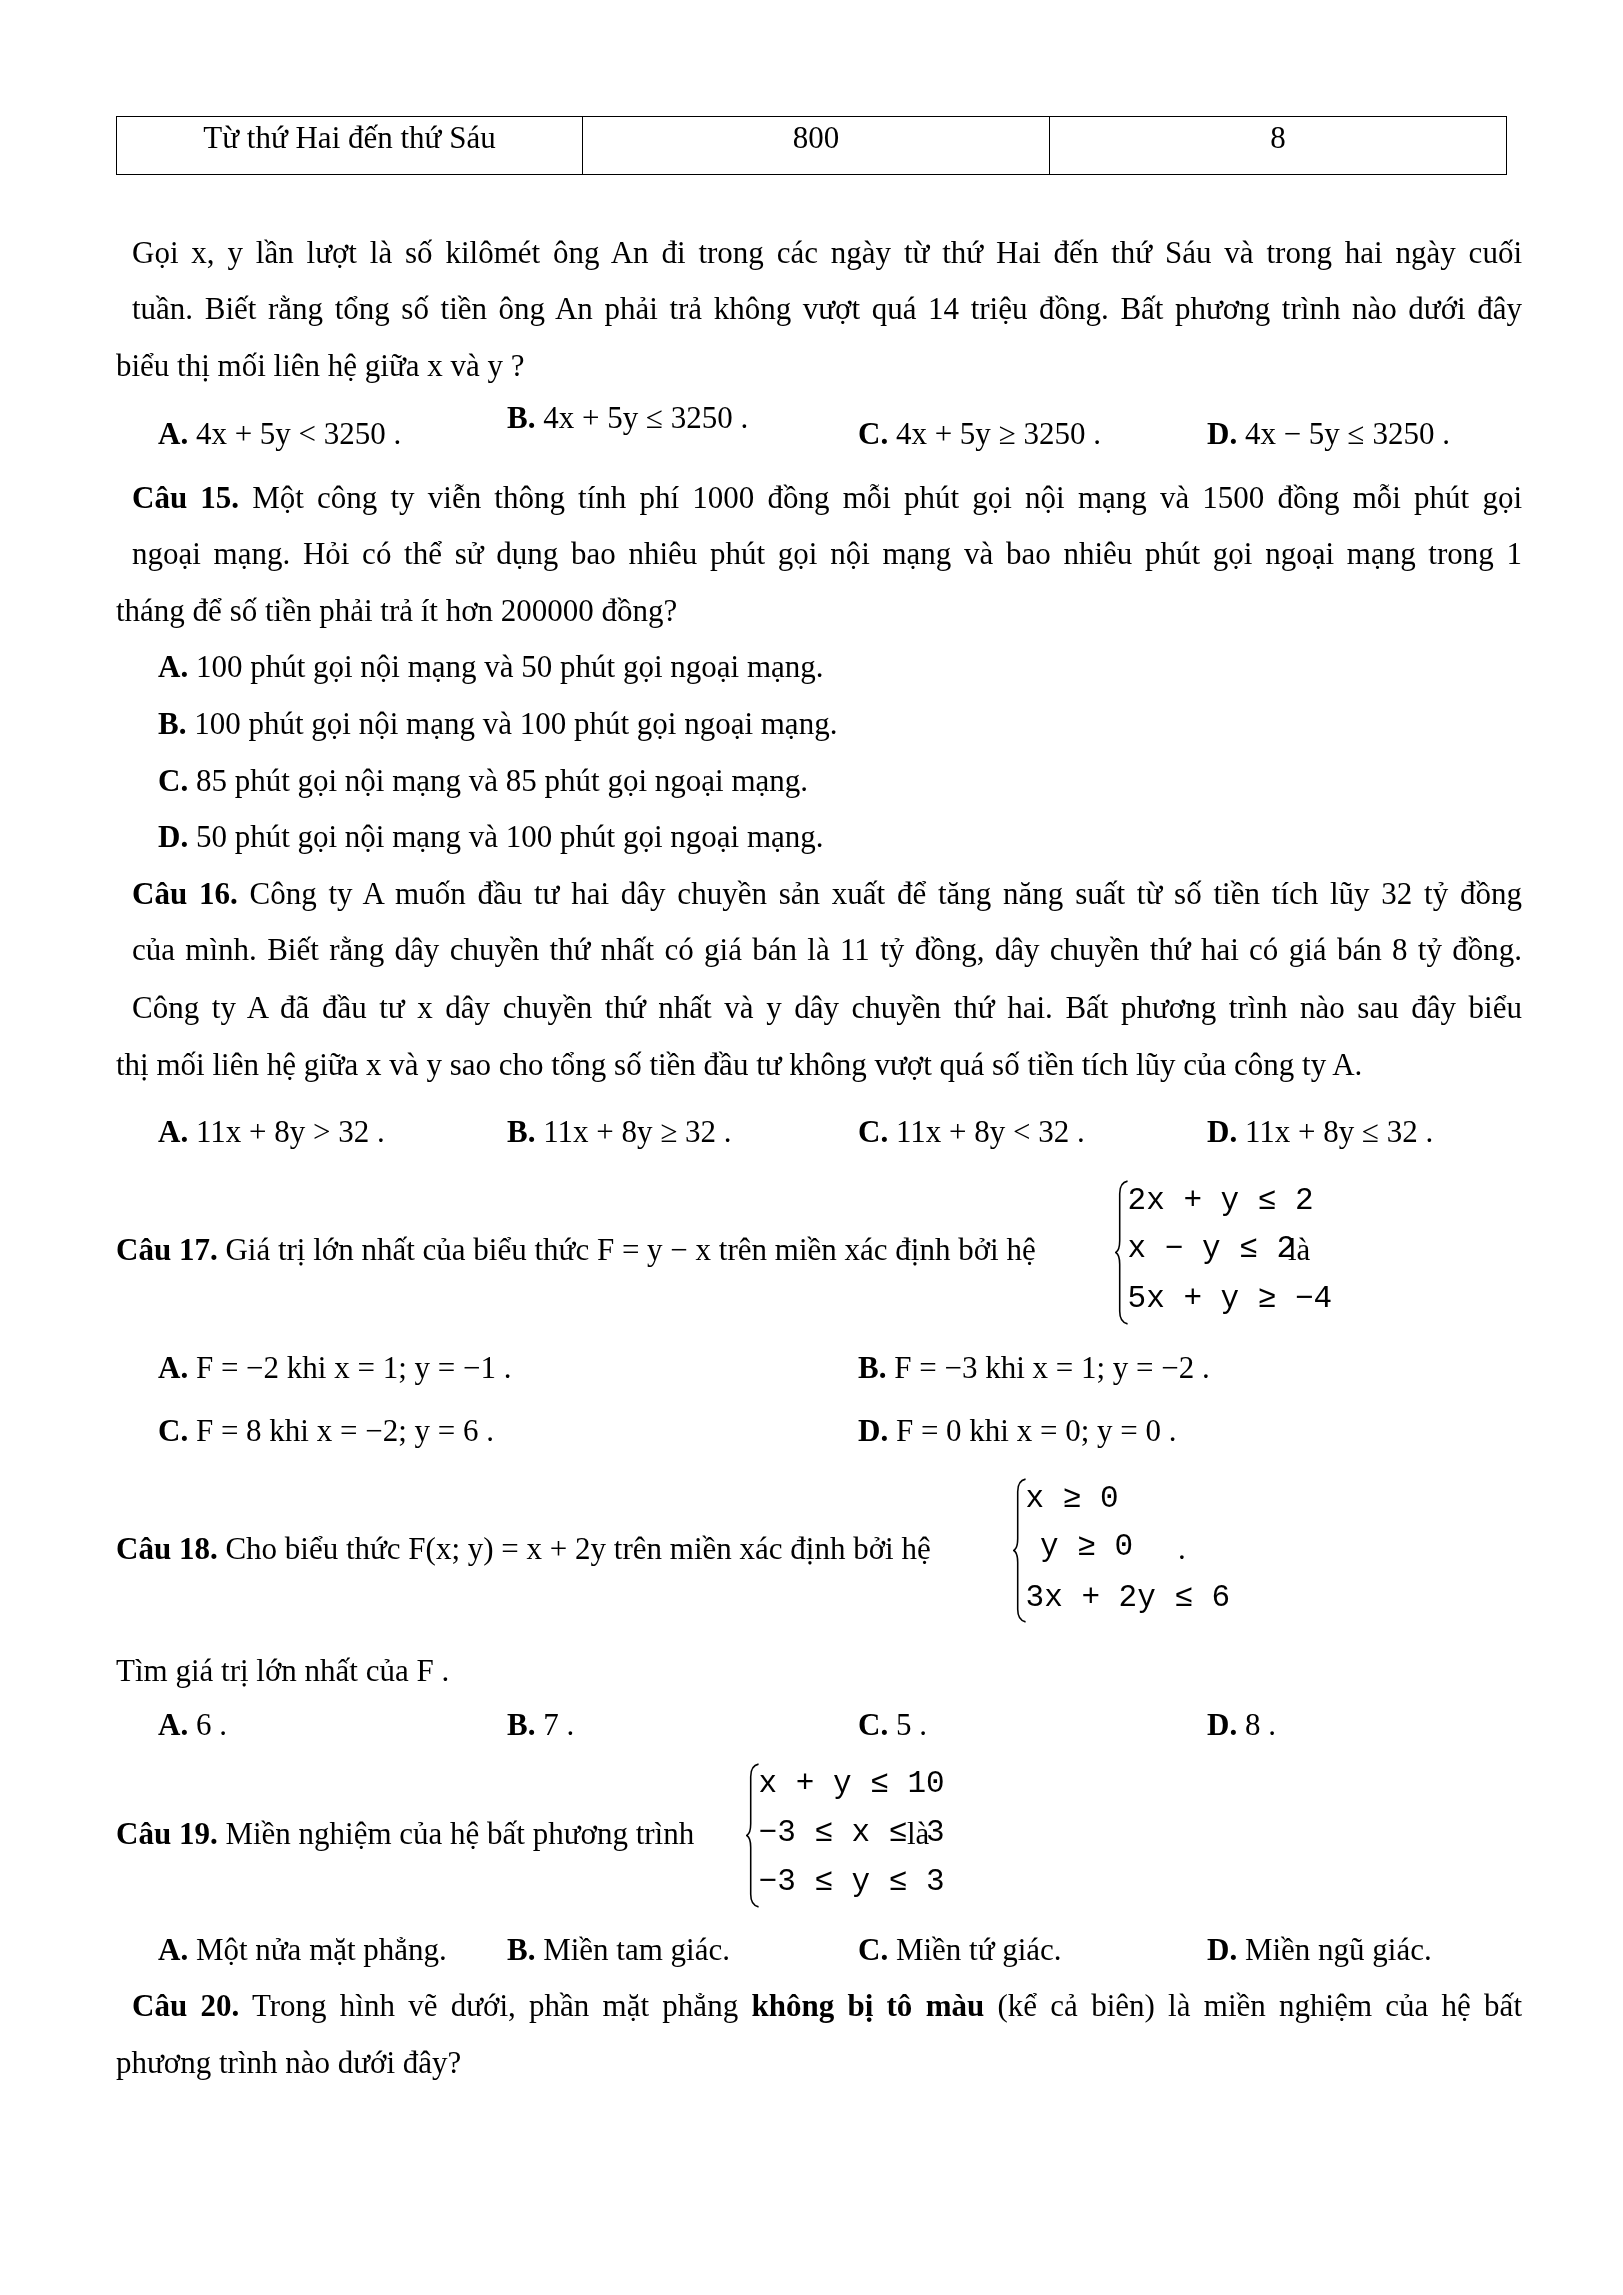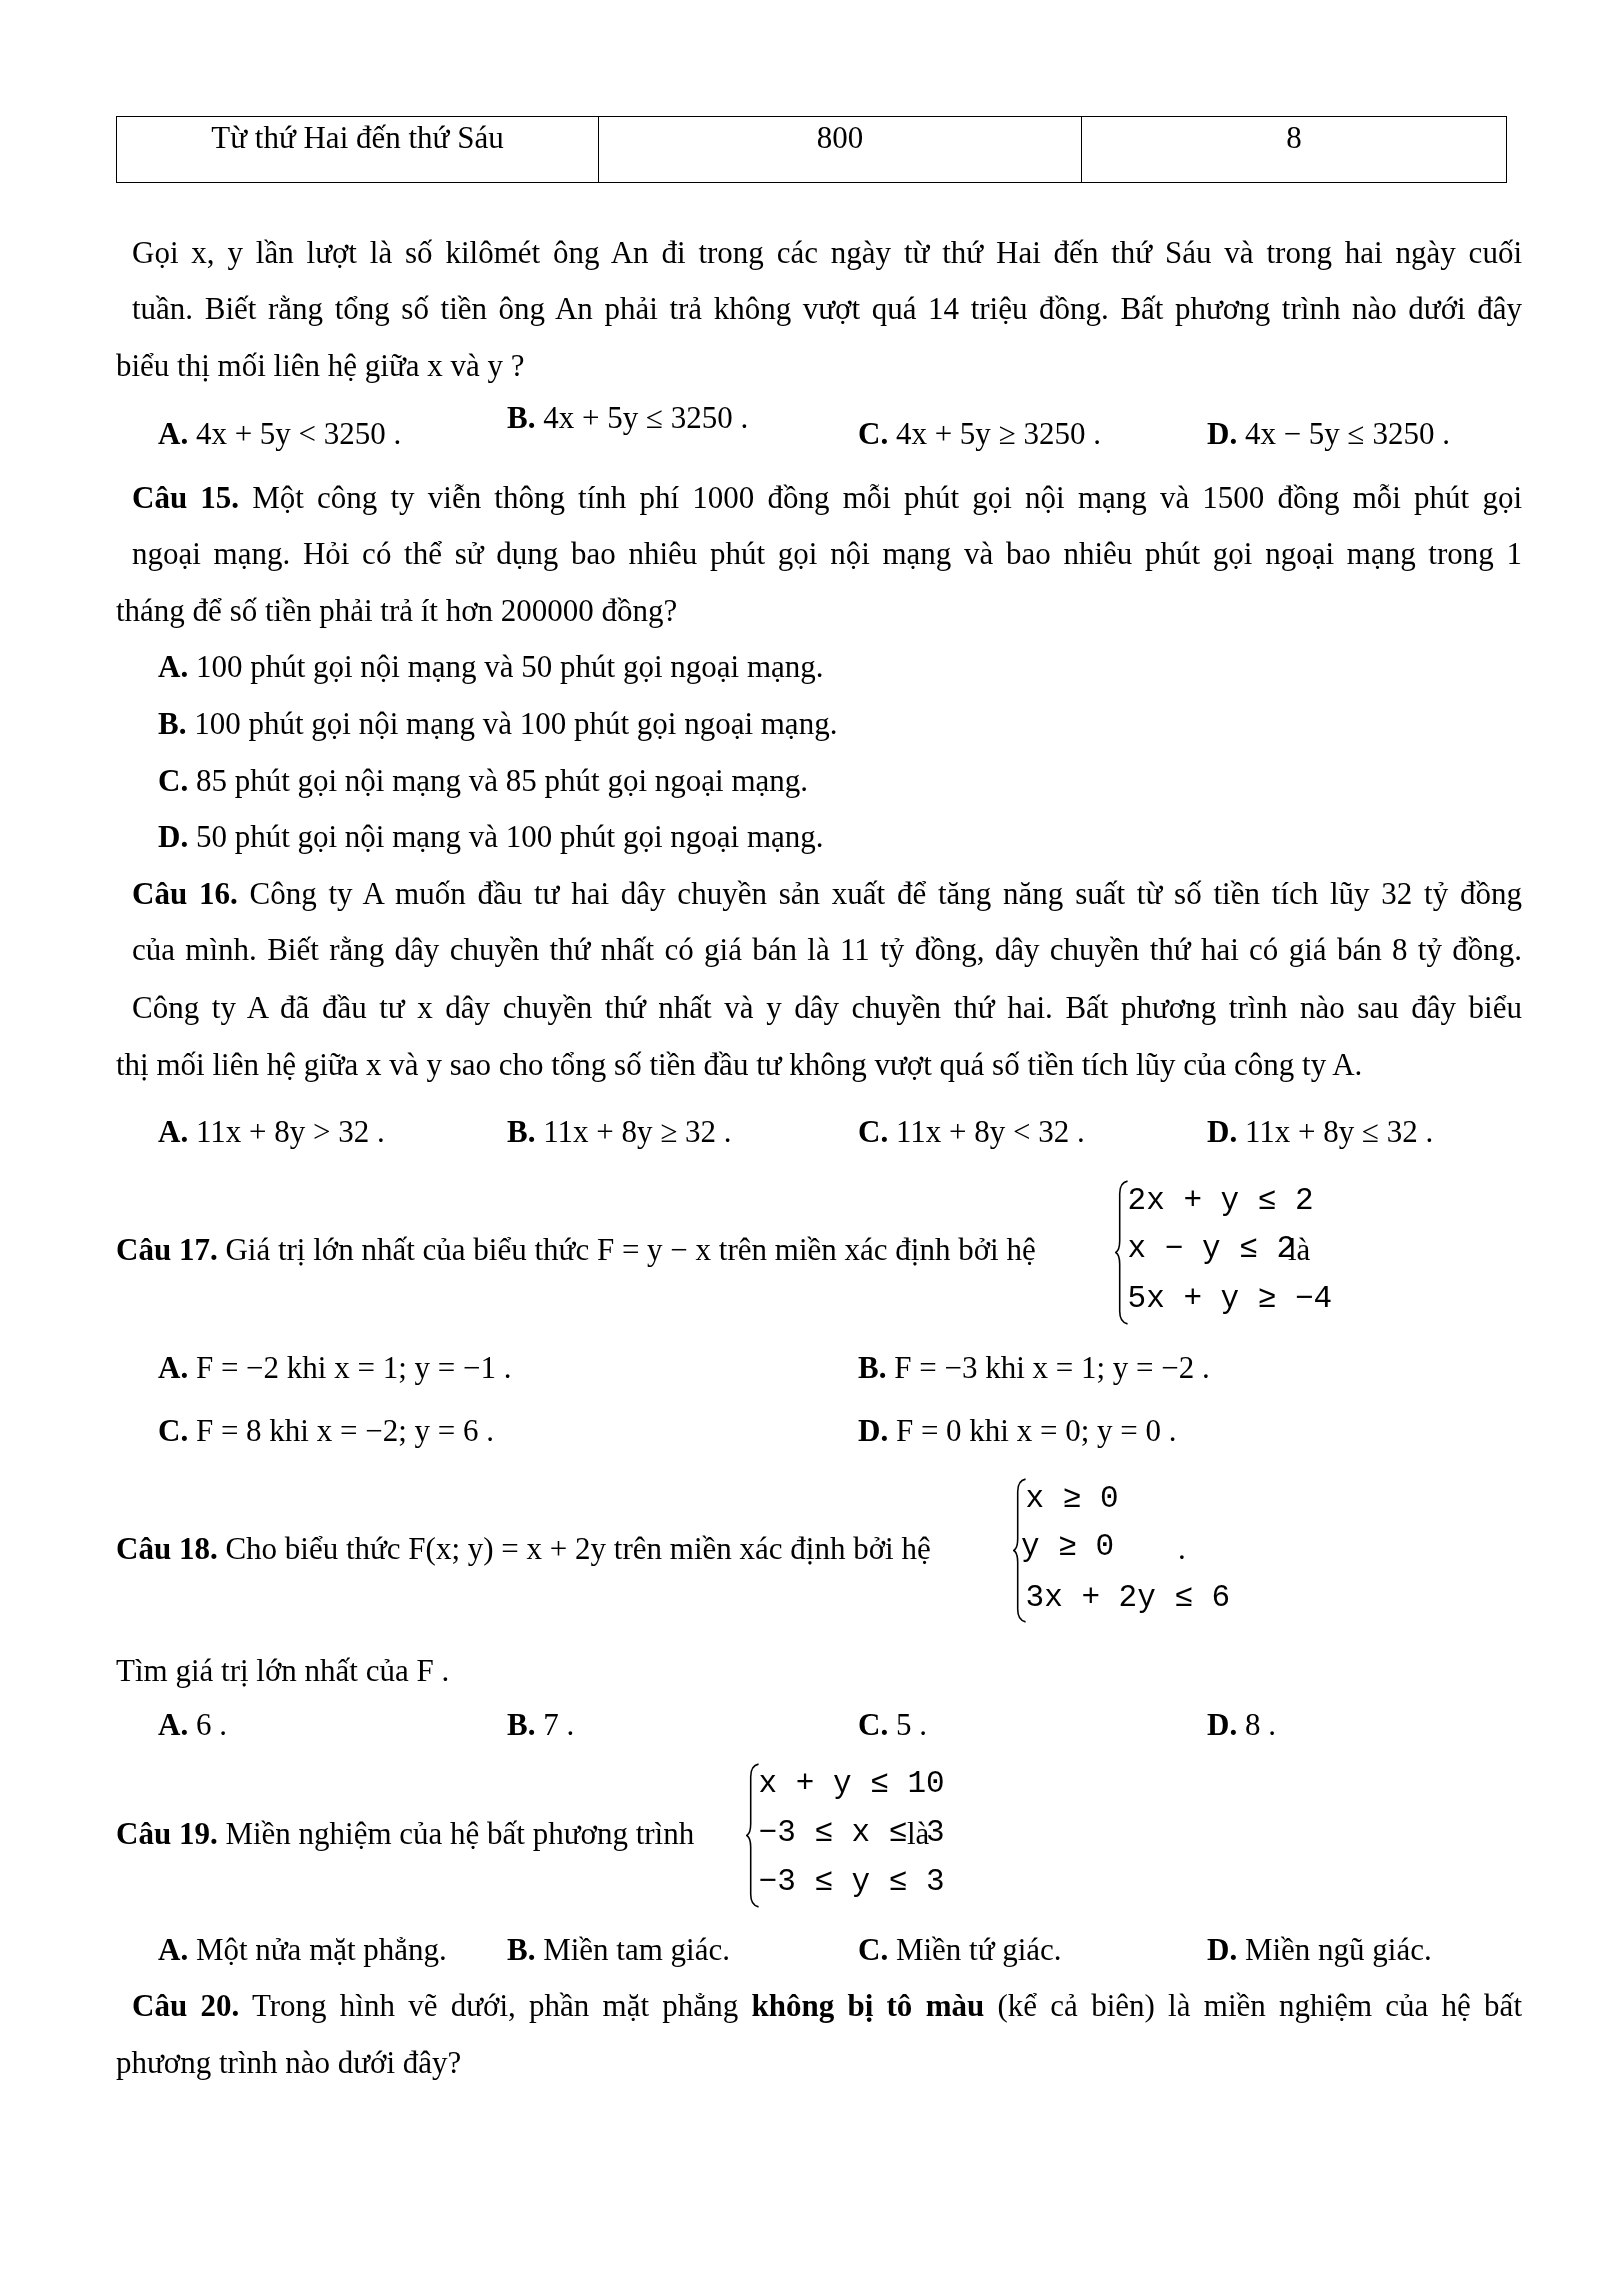--- a/index.html
+++ b/index.html
@@ -3,21 +3,21 @@
 <meta charset="utf-8">
 <style>
   html, body { margin: 0; padding: 0; background: #ffffff; }
   body { width: 1623px; height: 2295px; position: relative; overflow: hidden;
          font-family: "Liberation Serif", "DejaVu Serif", serif; color: #000; font-size: 31px; }
   .ln { position: absolute; left: 116px; width: 1390px; line-height: 36px; white-space: nowrap; }
   .just { text-align: justify; text-align-last: justify; white-space: normal; margin-left: 16px; }
   .b { font-weight: bold; }
   .opt { position: absolute; line-height: 36px; white-space: nowrap; }
   table.fee { position: absolute; left: 116px; top: 116px; width: 1391px; border-collapse: collapse; }
-  table.fee td { border: 1.6px solid #000; height: 54px; padding: 8px; text-align: center; vertical-align: top; line-height: 36px; padding-top: 3.1px; }
+  table.fee td { border: 1.6px solid #000; height: 54px; padding: 0; text-align: center; vertical-align: top; line-height: 36px; padding-top: 3.1px; }
   table.fee td.c1 { width: 465px; }
   table.fee td.c2 { width: 466px; }
   .sys { position: absolute; }
   .sys .brace { position: absolute; left: 0; top: 0; }
   .sys .row { position: absolute; white-space: nowrap; line-height: 36px; font-family: Liberation Mono, monospace; }
 </style>
 </head>
 <body>
 
 <table class="fee">
@@ -133,21 +133,21 @@
 
 <div class="ln" style="top:1531px">
   <span class="b">Câu 18.</span>
   <span>Cho biểu thức F(x; y) = x + 2y trên miền xác định bởi hệ</span>
 </div>
 <div class="sys" style="left:1013px; top:1476px">
   <svg class="brace" width="15.7" height="149" viewBox="0 0 20 190">
     <path d="M16 4 Q6 6 6 20 L6 80 Q6 92 1 95 Q6 98 6 110 L6 170 Q6 184 16 186" fill="none" stroke="#000" stroke-width="2"></path>
   </svg>
   <div class="row" style="left:12.6px; top:4.7px">x ≥ 0</div>
-  <div class="row" style="left:8px; top:53px">y ≥ 0</div>
+  <div class="row" style="left:27px; top:53px">y ≥ 0</div>
   <div class="row" style="left:12.6px; top:104px">3x + 2y ≤ 6</div>
 </div>
 <div class="opt" style="left:1178px; top:1531px">.</div>
 <div class="ln" style="top:1653px">Tìm giá trị lớn nhất của F .</div>
 
 <div class="opt" style="left:158px; top:1707px">
   <span class="b">A.</span>
   <span>6 .</span>
 </div>
 <div class="opt" style="left:507px; top:1707px">

